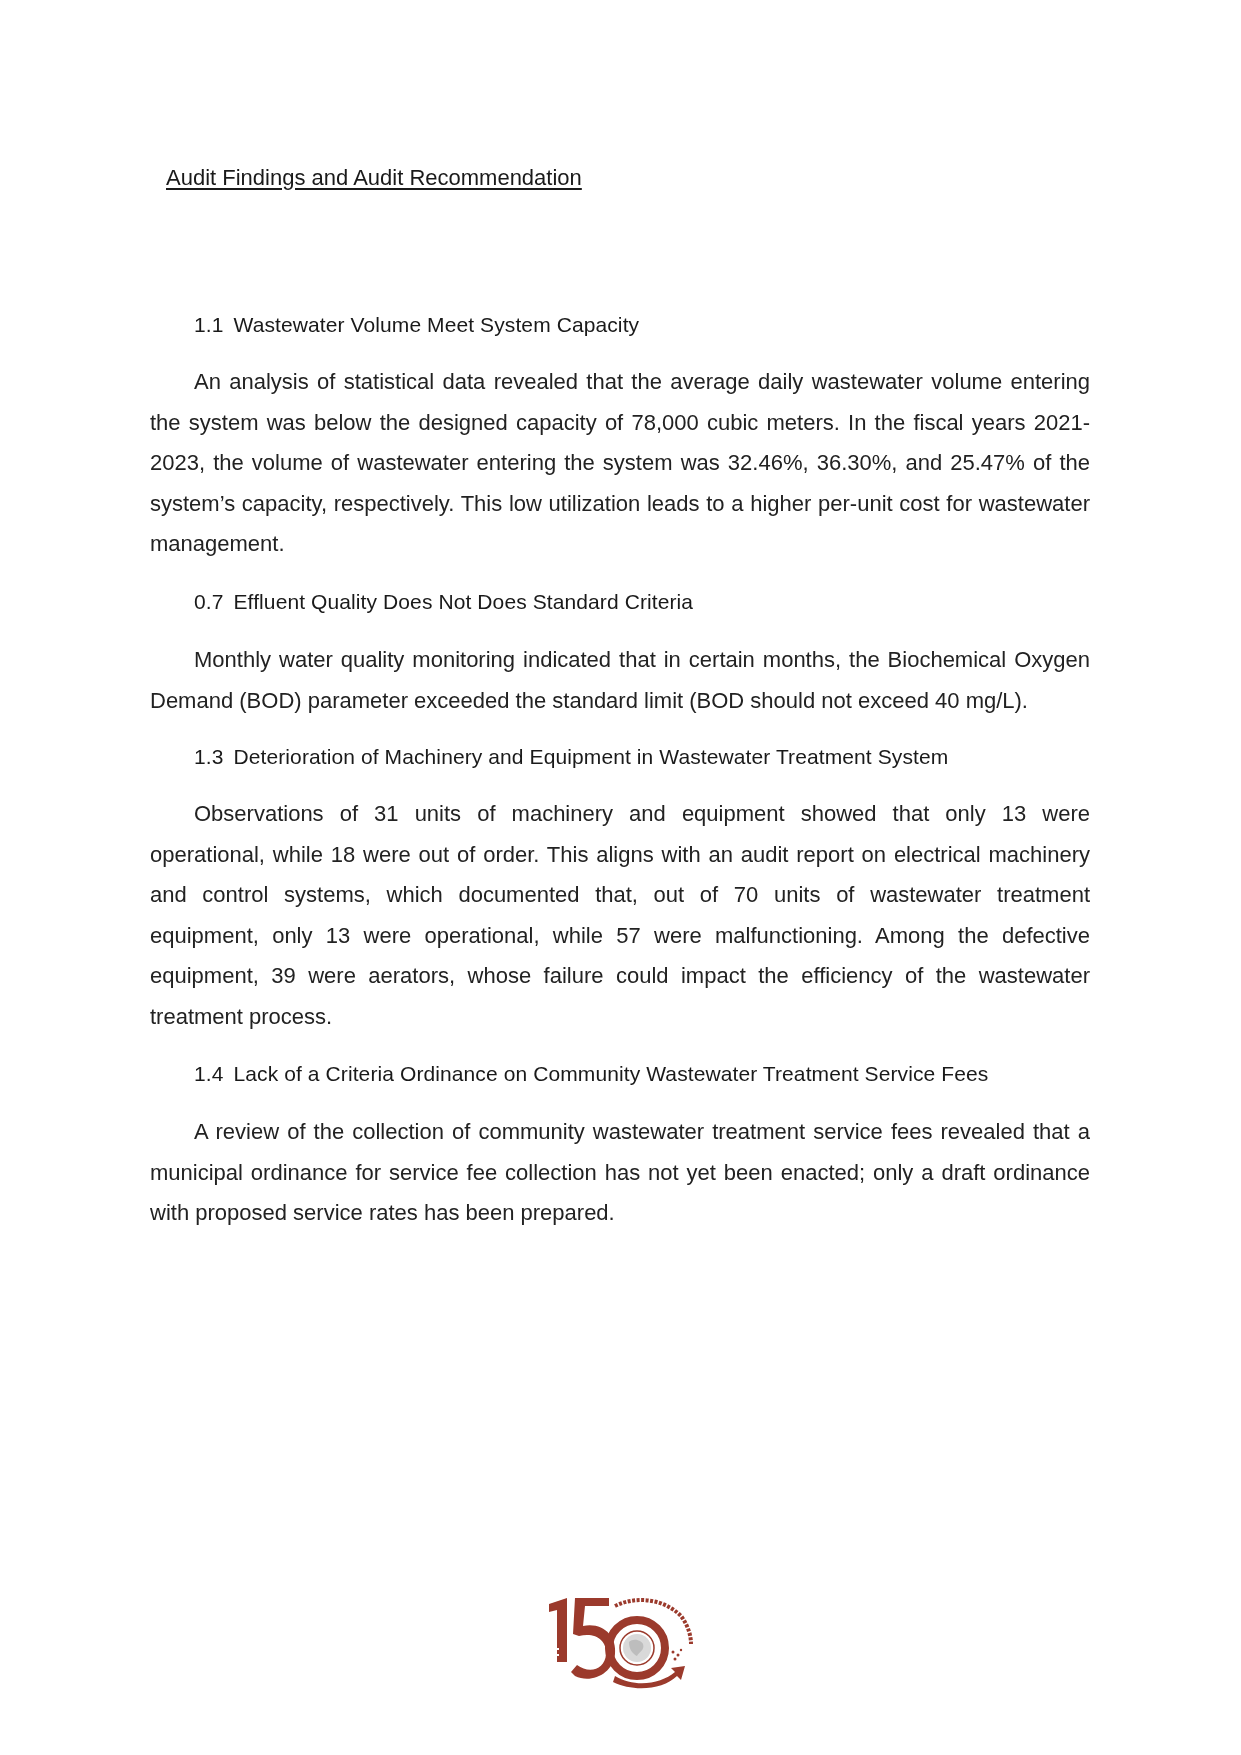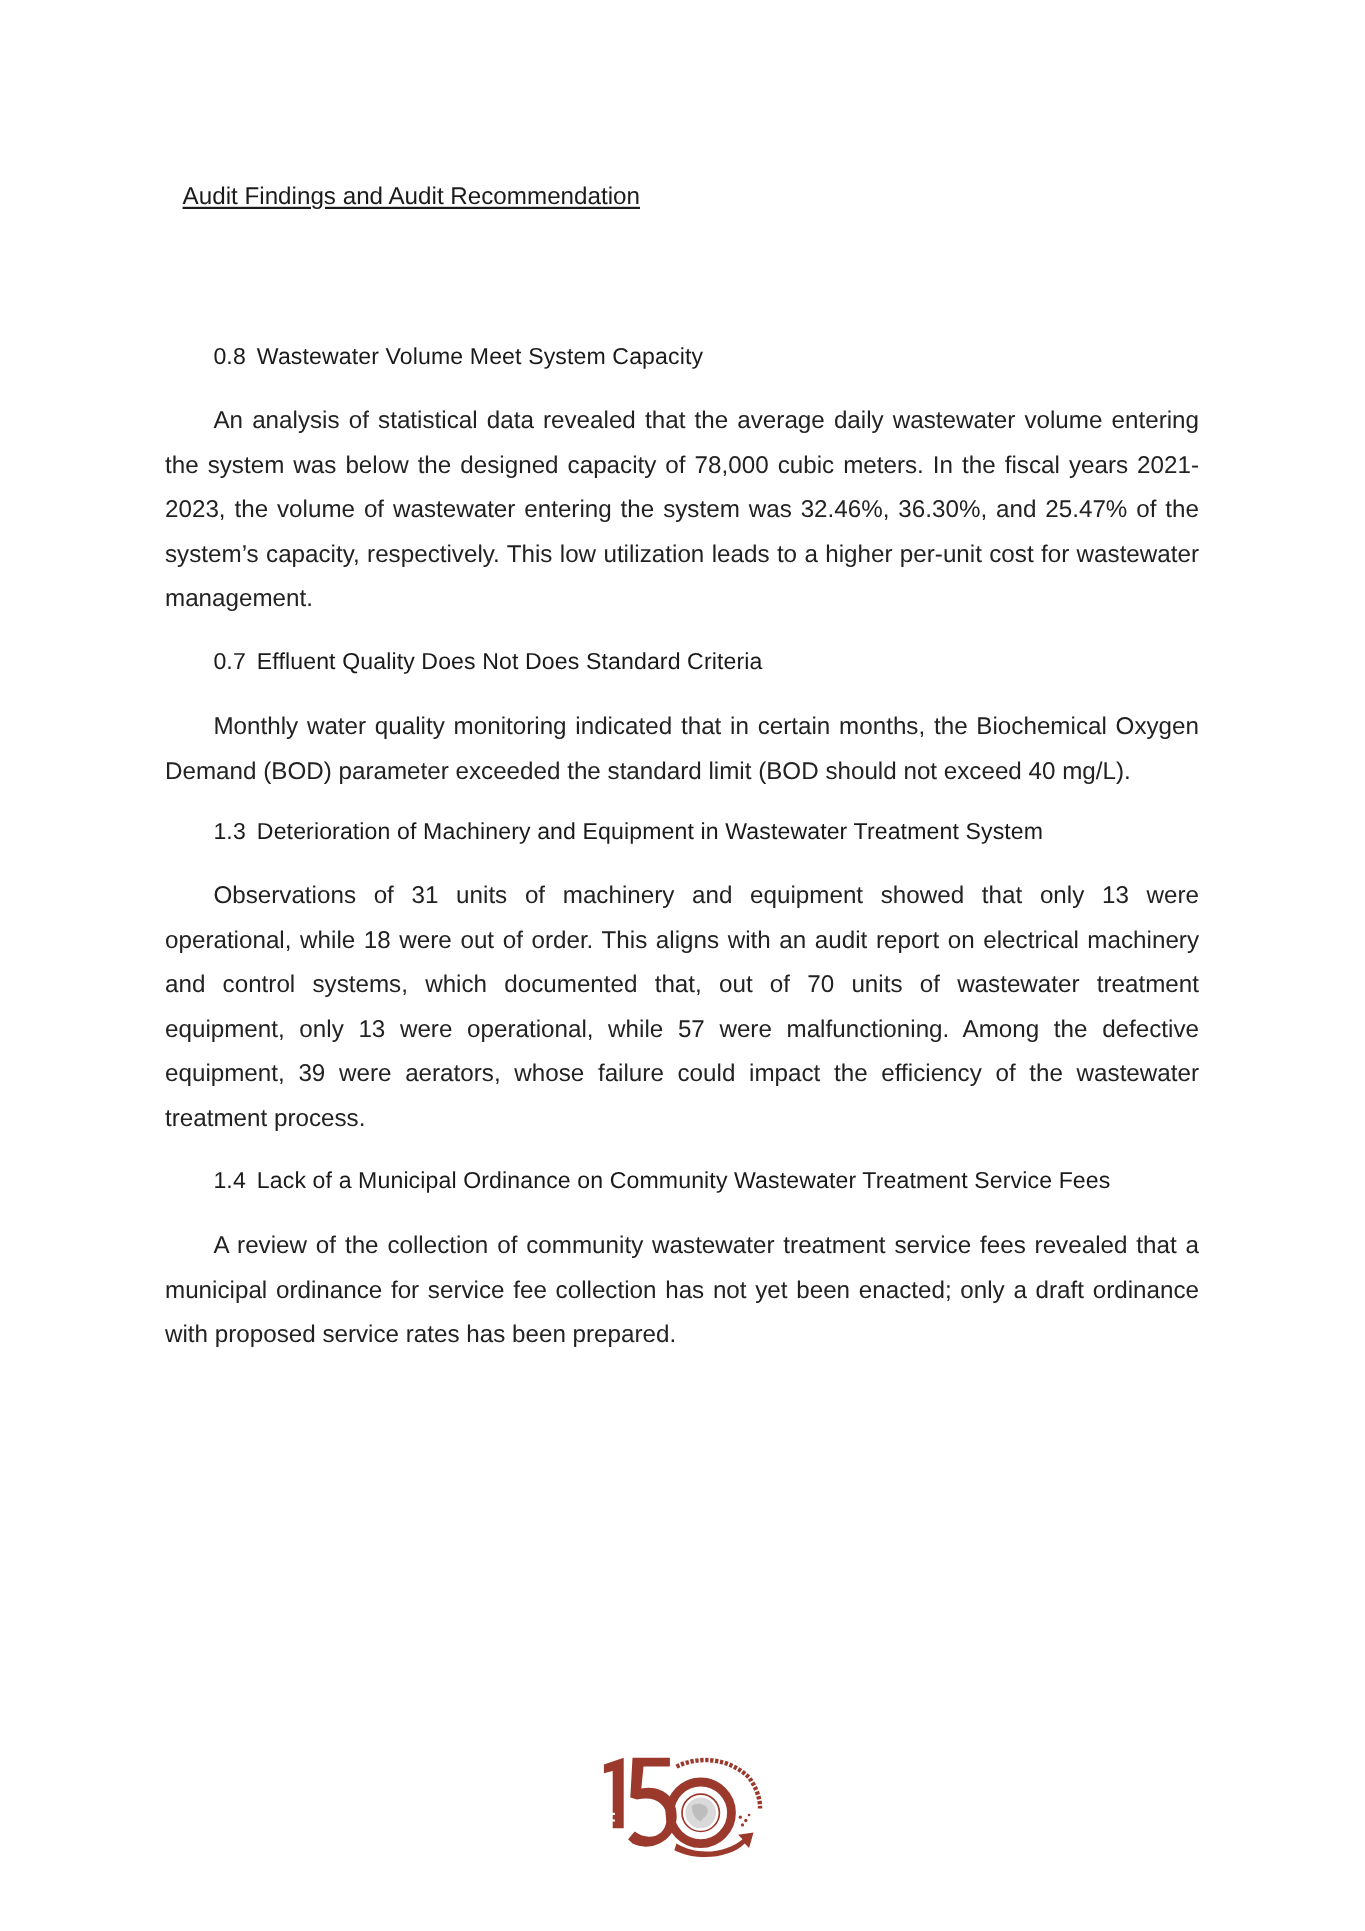--- a/index.html
+++ b/index.html
@@ -82,36 +82,36 @@
 <body>
 
 <div class="page">
 
   <h2 class="section-heading">Audit Findings and Audit Recommendation</h2>
 
   <h3 class="finding-title">
   </h3>
 
   <h4 class="sub-heading" style="top:313px;">
-    <span class="num">0.8</span><span>Wastewater Volume Meet System Capacity</span>
+    <span class="num">1.1</span><span>Wastewater Volume Meet System Capacity</span>
   </h4>
   <p class="para" style="top:362px;">An analysis of statistical data revealed that the average daily wastewater volume entering the system was below the designed capacity of 78,000 cubic meters. In the fiscal years 2021-2023, the volume of wastewater entering the system was 32.46%, 36.30%, and 25.47% of the system’s capacity, respectively. This low utilization leads to a higher per-unit cost for wastewater management.</p>
 
   <h4 class="sub-heading" style="top:590px;">
     <span class="num">0.7</span><span>Effluent Quality Does Not Does Standard Criteria</span>
   </h4>
   <p class="para" style="top:640px;">Monthly water quality monitoring indicated that in certain months, the Biochemical Oxygen Demand (BOD) parameter exceeded the standard limit (BOD should not exceed 40 mg/L).</p>
 
   <h4 class="sub-heading" style="top:745px;">
     <span class="num">1.3</span><span>Deterioration of Machinery and Equipment in Wastewater Treatment System</span>
   </h4>
   <p class="para" style="top:794px;">Observations of 31 units of machinery and equipment showed that only 13 were operational, while 18 were out of order. This aligns with an audit report on electrical machinery and control systems, which documented that, out of 70 units of wastewater treatment equipment, only 13 were operational, while 57 were malfunctioning. Among the defective equipment, 39 were aerators, whose failure could impact the efficiency of the wastewater treatment process.</p>
 
   <h4 class="sub-heading" style="top:1062px;">
-    <span class="num">1.4</span><span>Lack of a Municipal Ordinance on Community Wastewater Treatment Service Fees</span>
+    <span class="num">1.4</span><span>Lack of a Criteria Ordinance on Community Wastewater Treatment Service Fees</span>
   </h4>
   <p class="para" style="top:1112px;">A review of the collection of community wastewater treatment service fees revealed that a municipal ordinance for service fee collection has not yet been enacted; only a draft ordinance with proposed service rates has been prepared.</p>
 
 </div>
 
 <div class="logo">
   <svg width="150" height="100" viewBox="0 0 150 100" xmlns="http://www.w3.org/2000/svg">
 
     <path d="M4 12 L22 6 L22 70 L12 70 L12 18 L4 20 Z" fill="#9b3a2c"></path>
 

